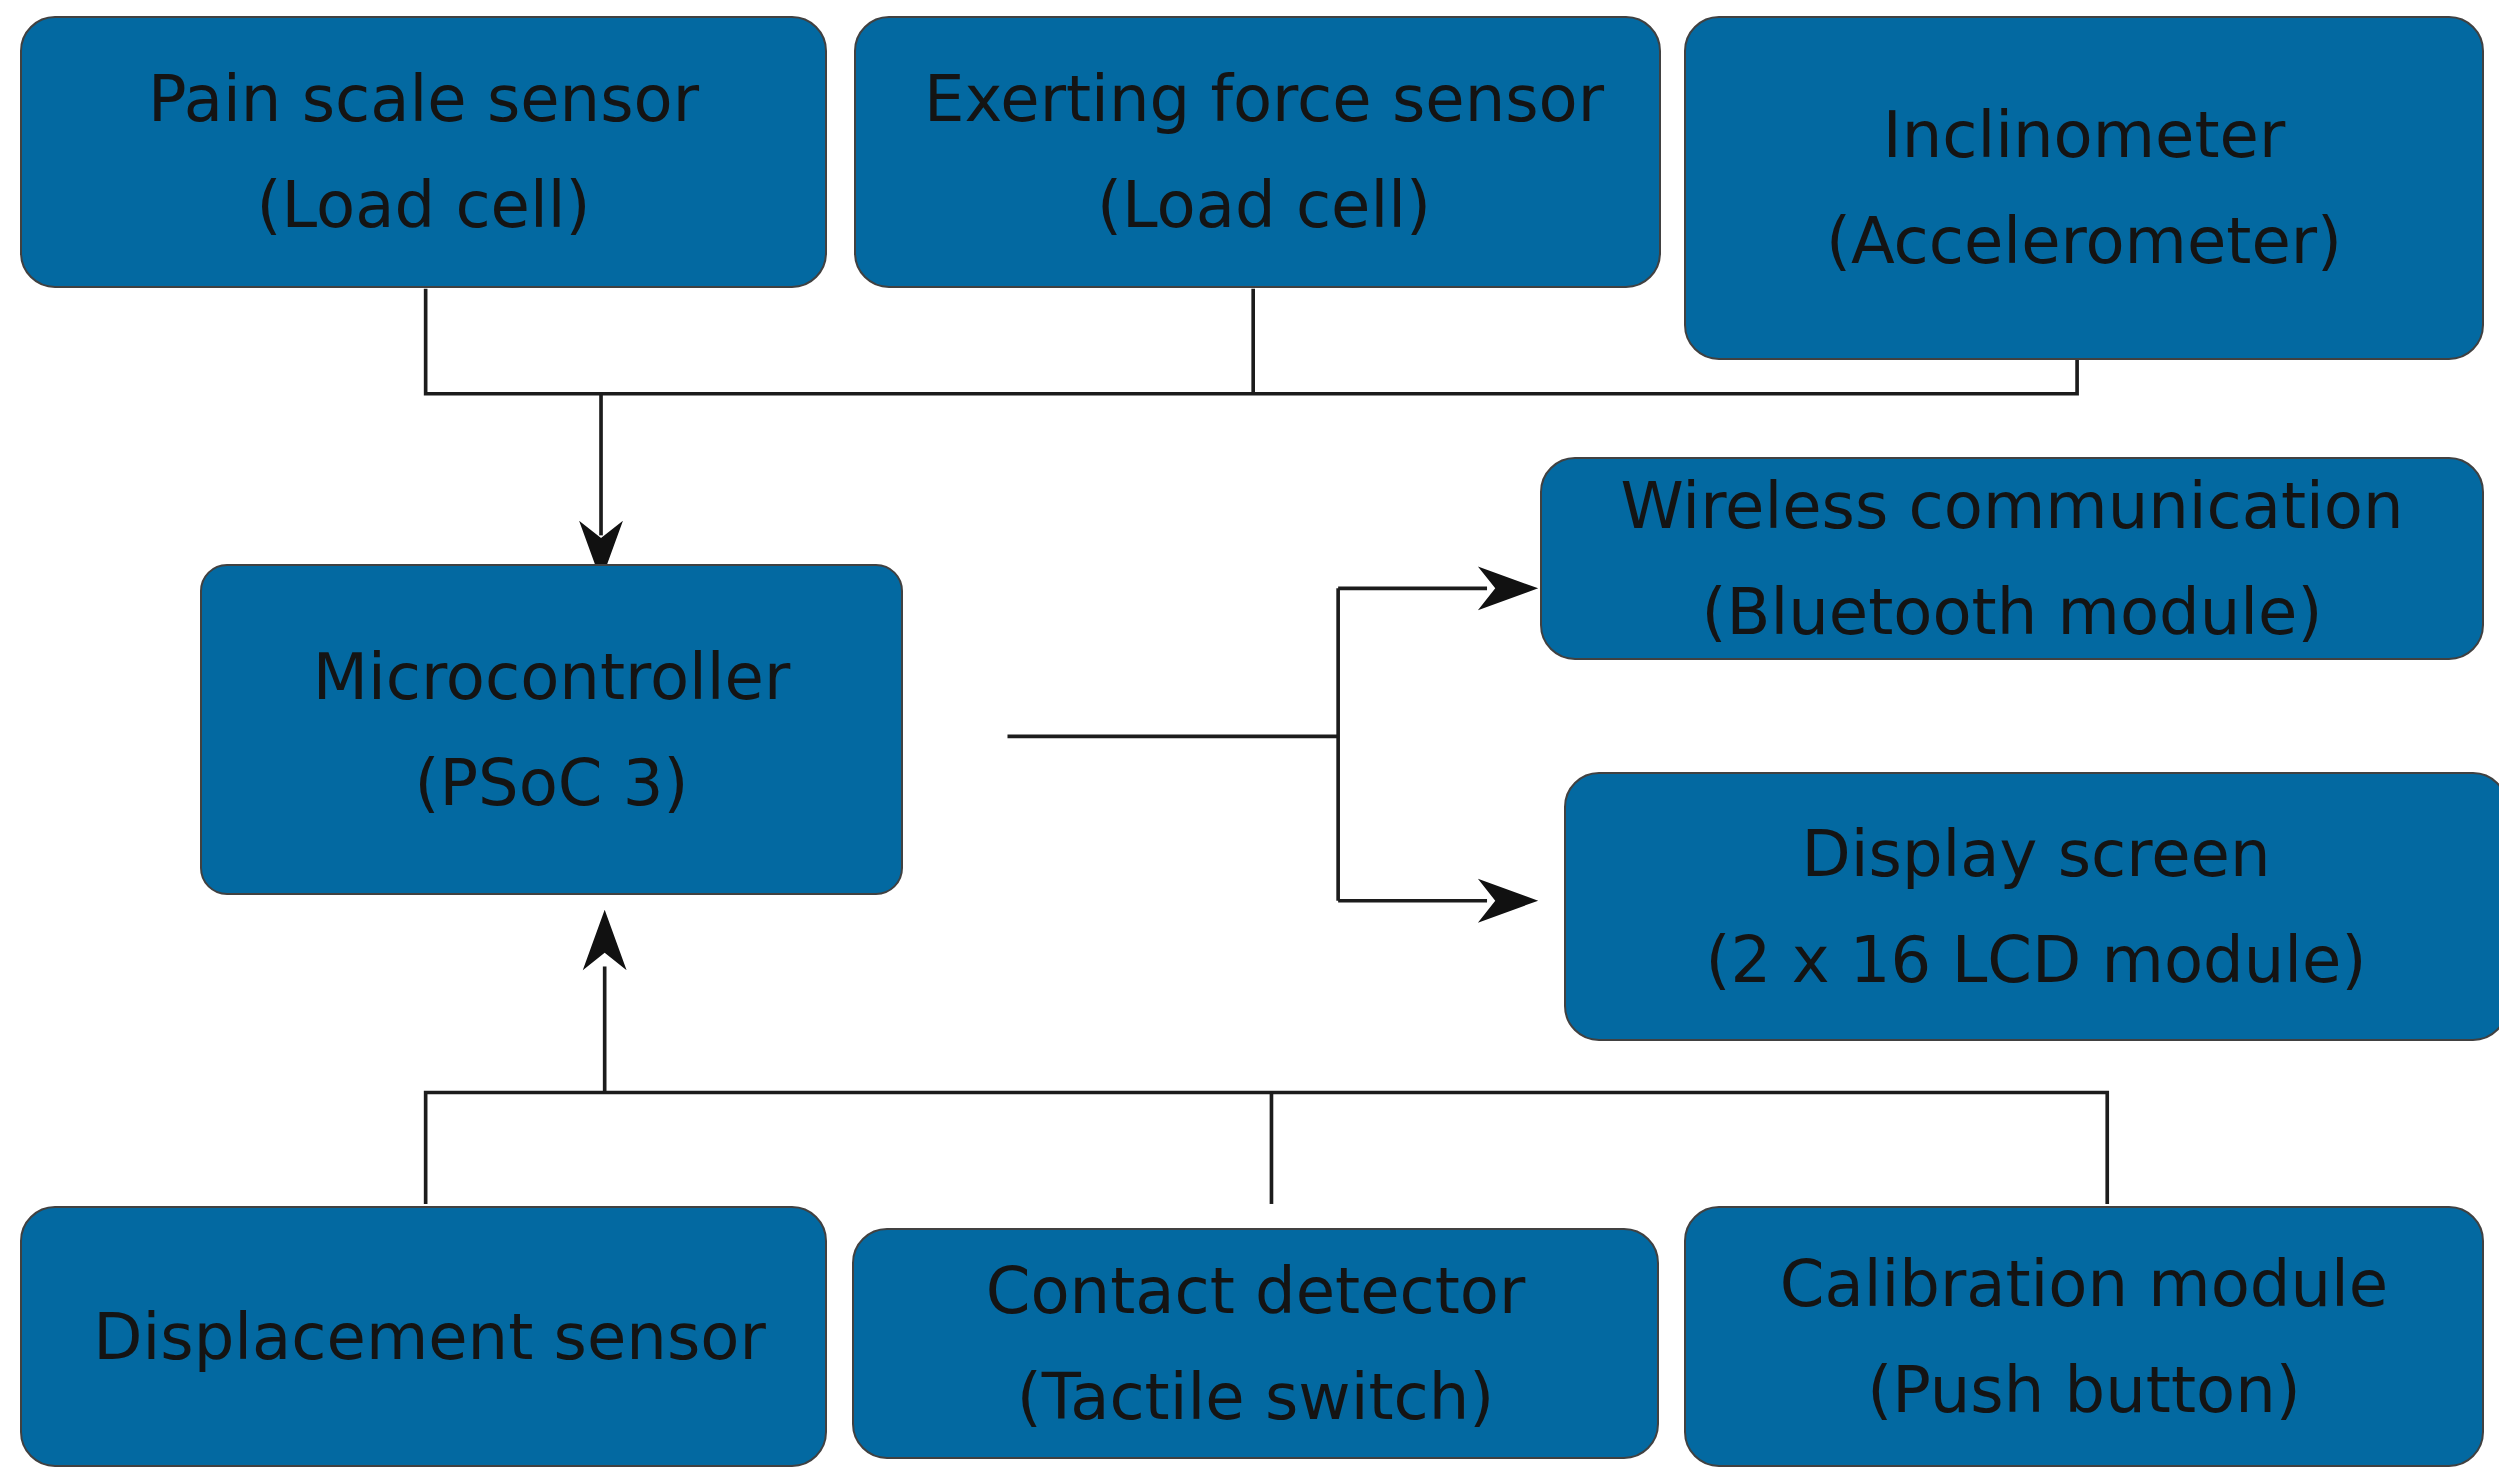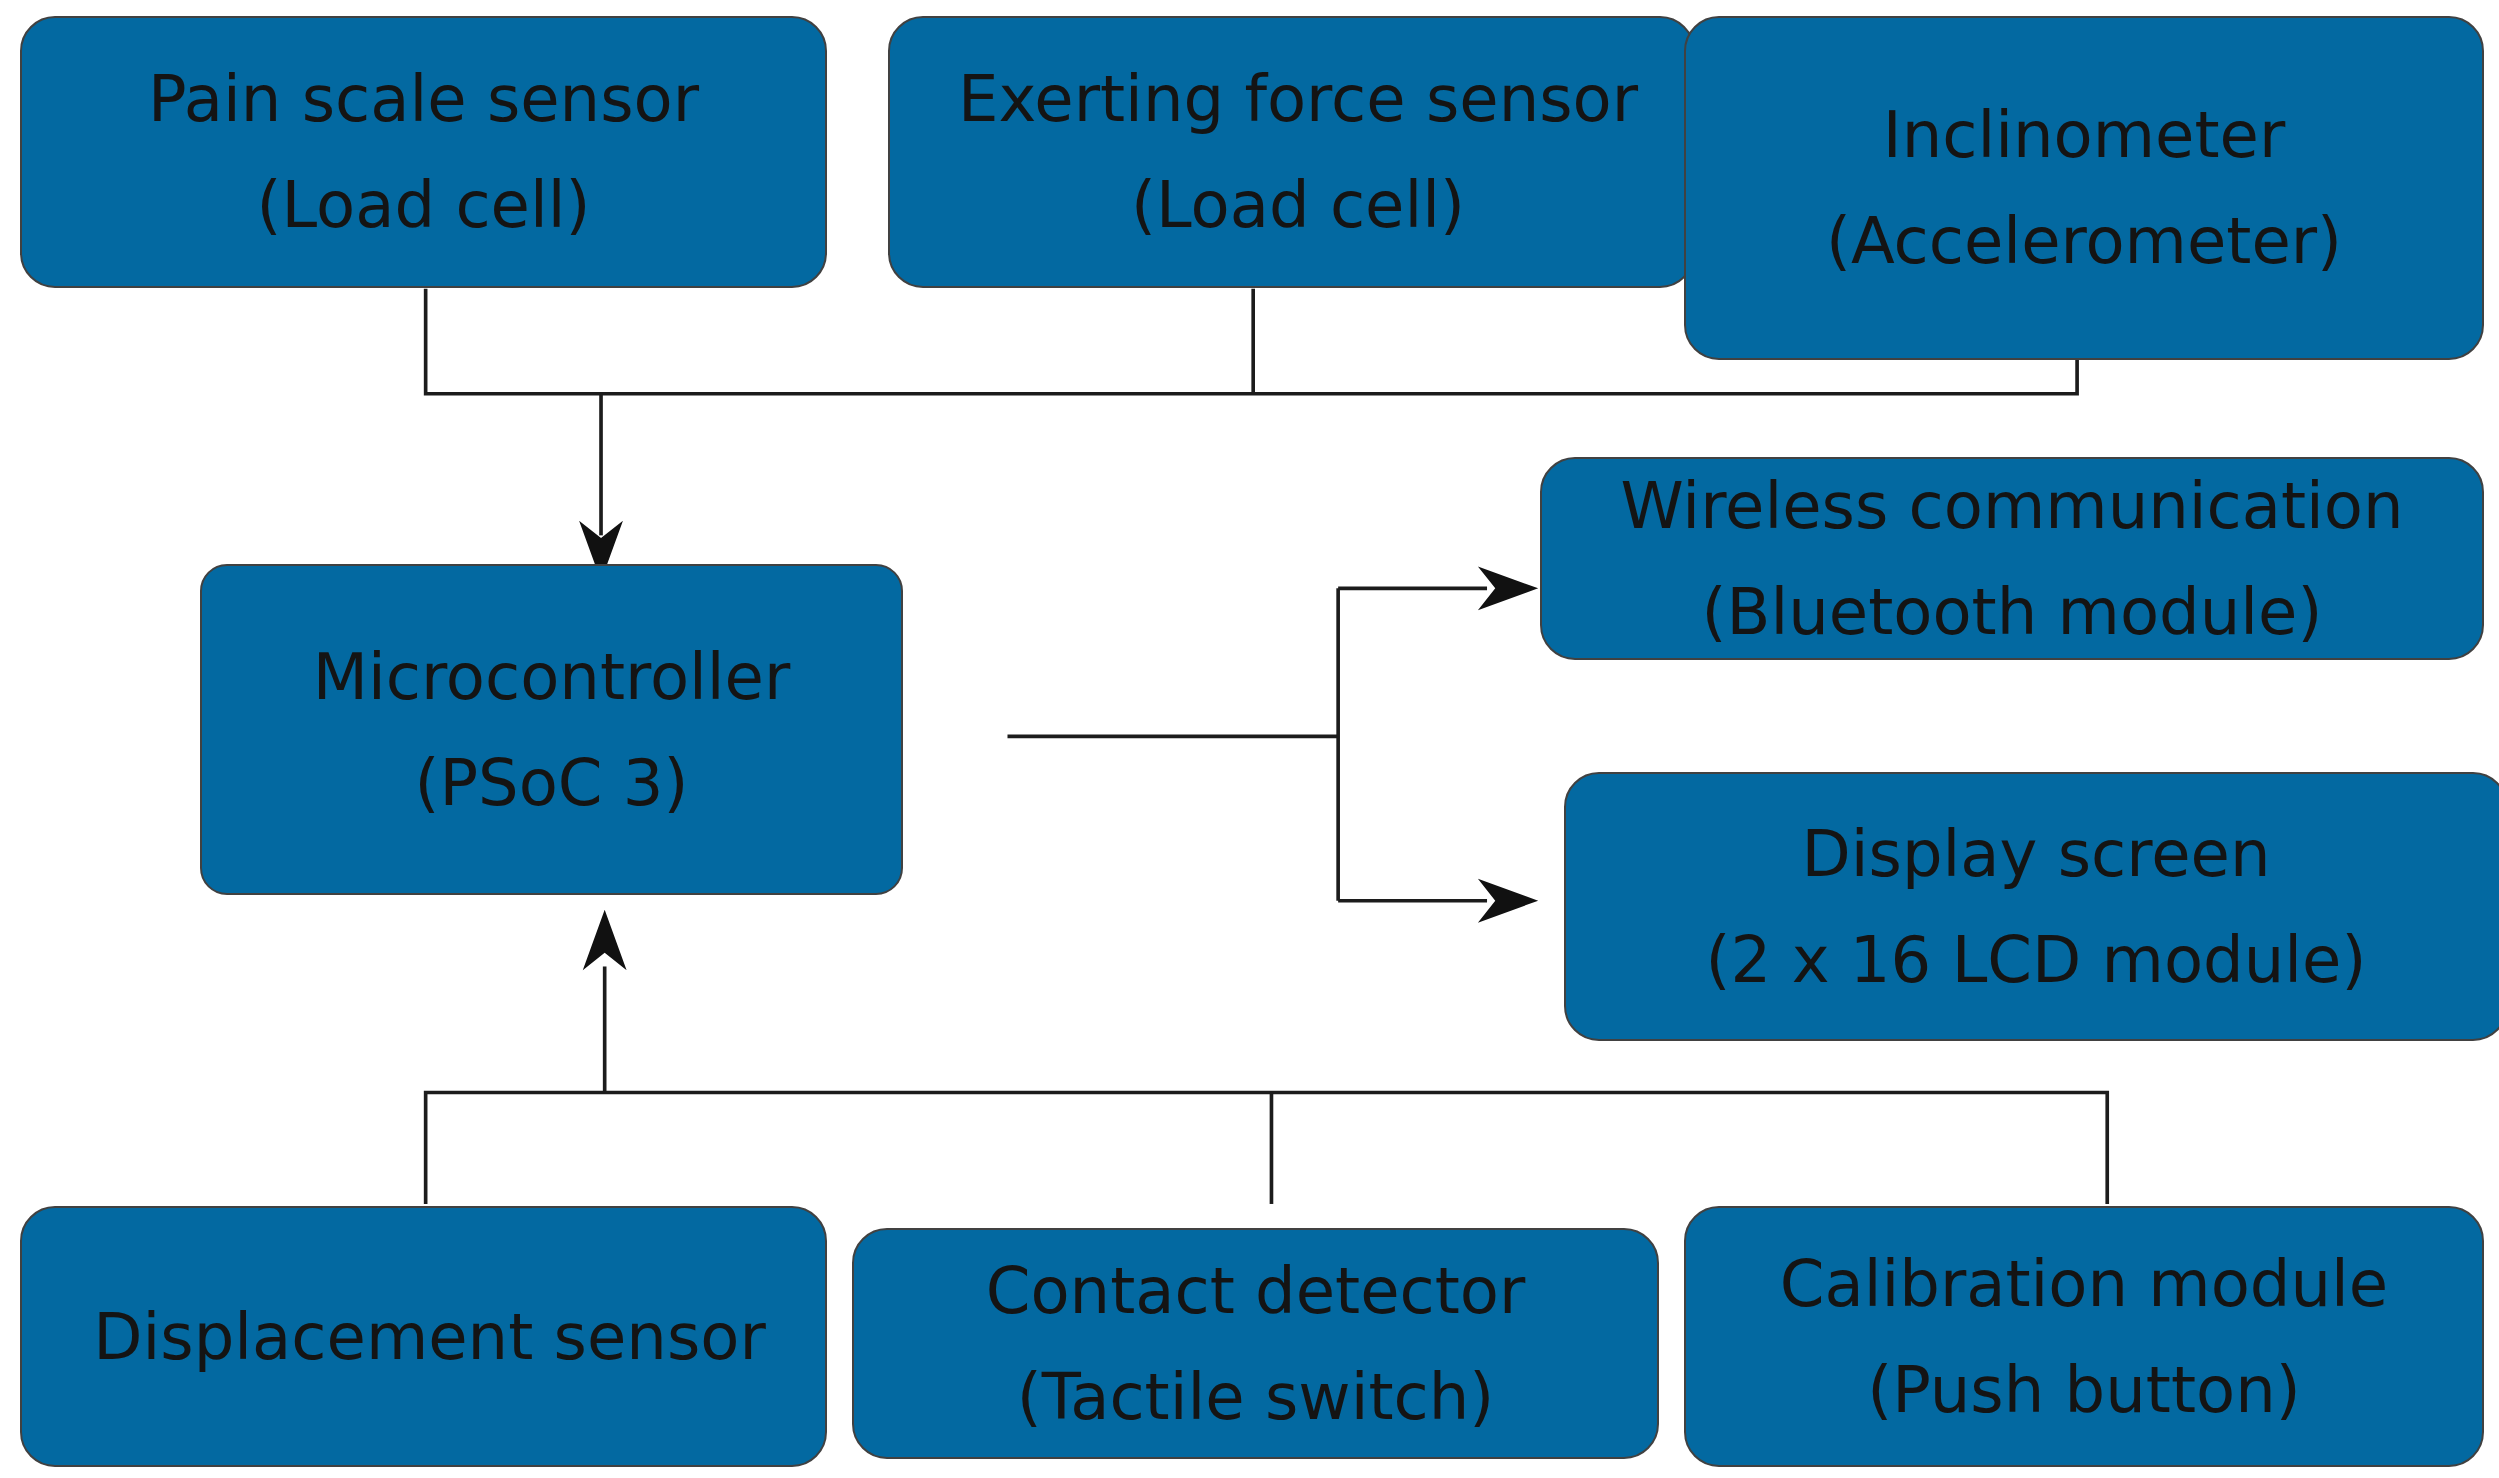--- a/index.html
+++ b/index.html
@@ -36,21 +36,21 @@
     text-align: left;
     color: #141414;
     font-size: 64px;
     line-height: 106px;
     letter-spacing: 0;
   }
   .node span { display: block; white-space: nowrap; }
 
   
   .b-pain     { left: 20px;   top: 16.4px;  width: 807px;  height: 272px; }
-  .b-exert    { left: 888px;  top: 16.4px;  width: 807px;  height: 272px; padding-left: 13px; }
+  .b-exert    { left: 854px;  top: 16.4px;  width: 807px;  height: 272px; padding-left: 13px; }
   .b-incl     { left: 1684px; top: 16.4px;  width: 800px;  height: 344px; }
   
   .b-mcu      { left: 200px;  top: 564px; width: 703px;  height: 331px; border-radius: 27px; }
   .b-wireless { left: 1540px; top: 457px; width: 944px; height: 203px; }
   .b-display  { left: 1540px; top: 772px; width: 944px; height: 269px; margin-left: 24px; }
   
   .b-displ    { left: 20px;   top: 1206px; width: 807px; height: 261px; padding-left: 12px; }
   .b-contact  { left: 852px;  top: 1206px; width: 807px; height: 231px; margin-top: 22px; }
   .b-calib    { left: 1684px; top: 1206px; width: 800px; height: 261px; }
 </style>

